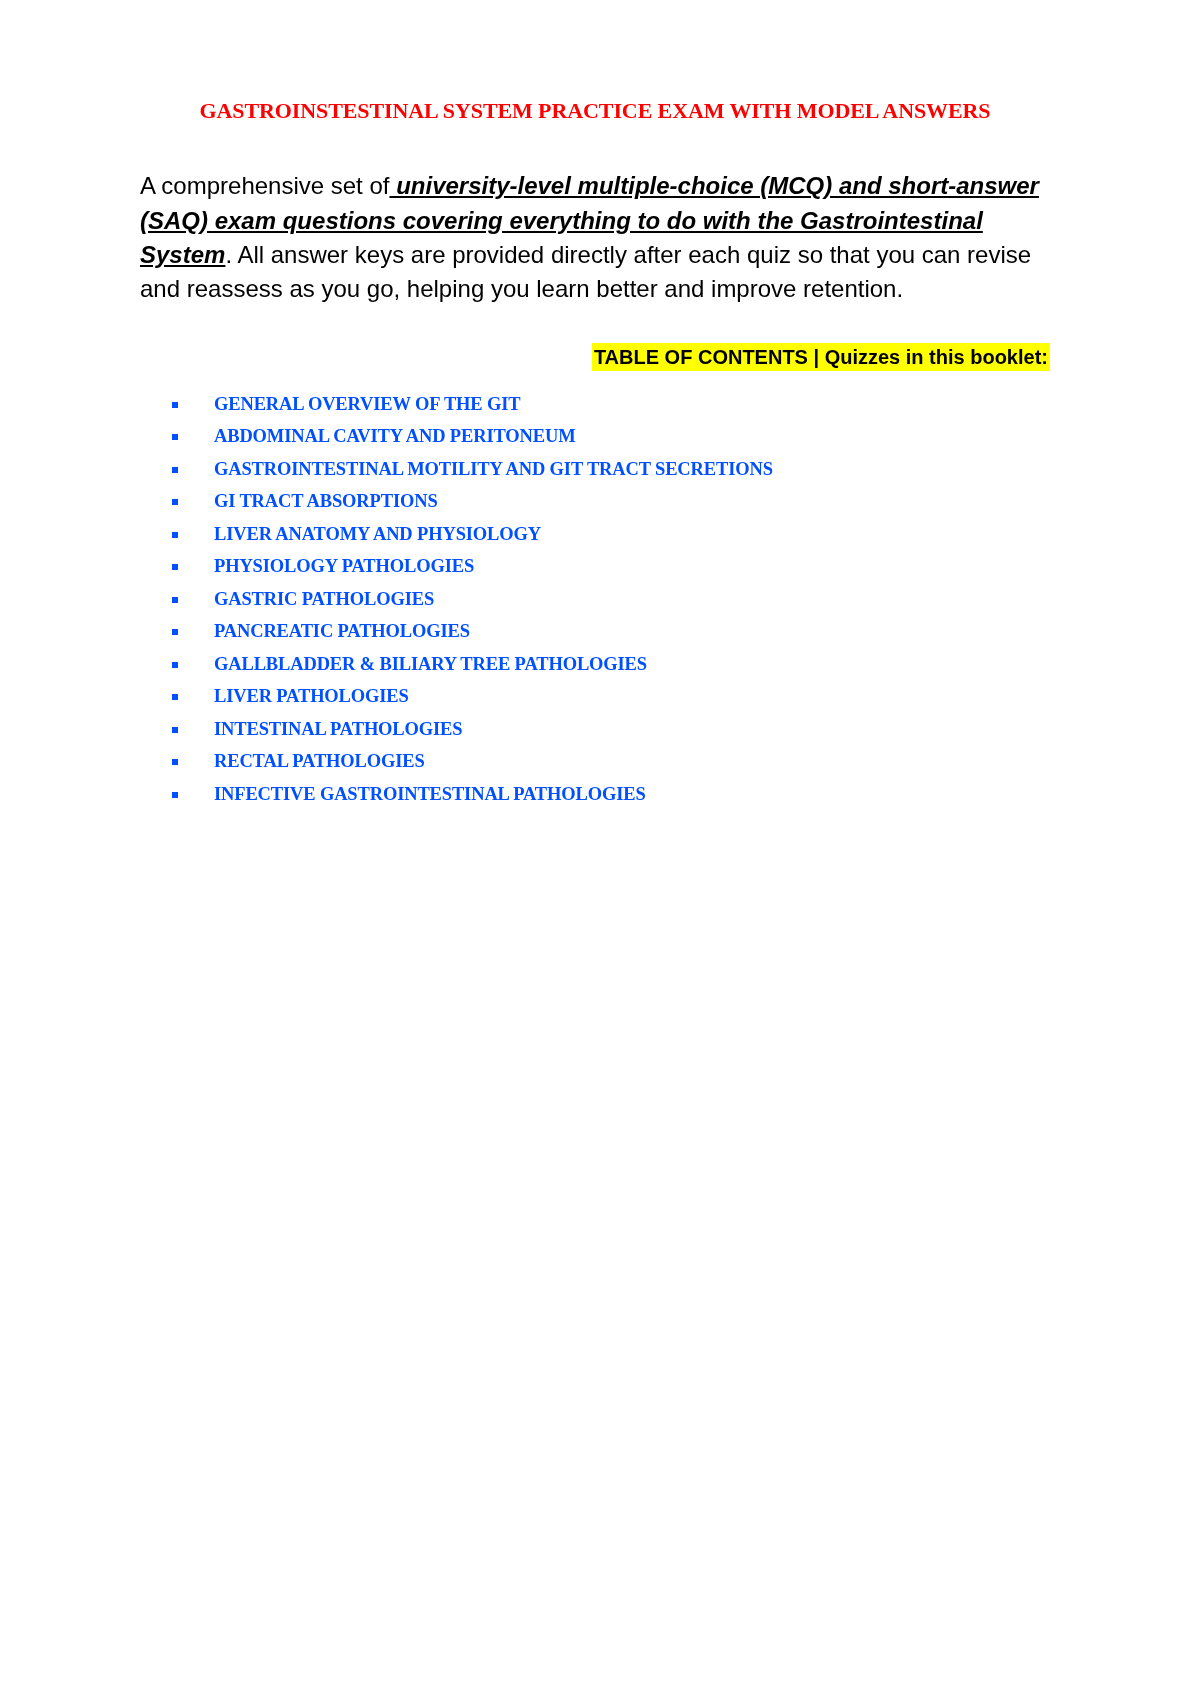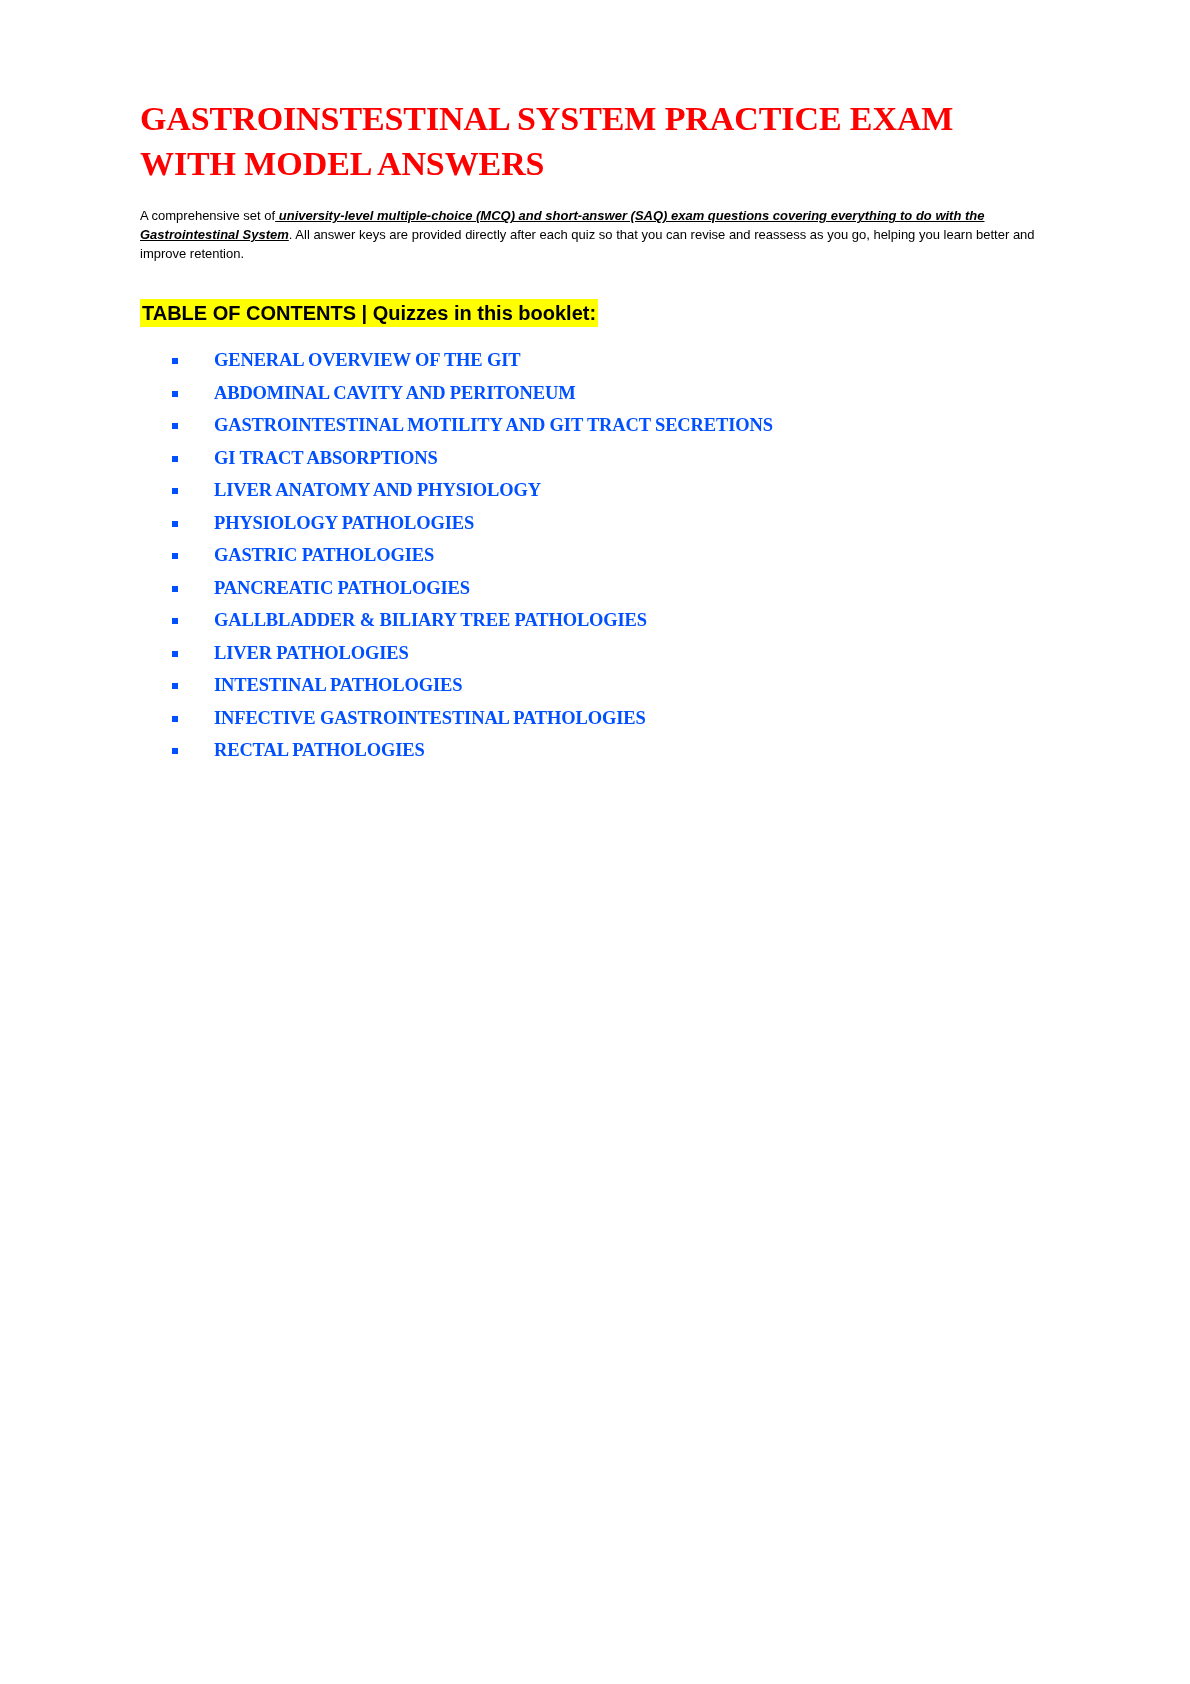--- a/index.html
+++ b/index.html
@@ -22,41 +22,41 @@
   .content {
     position: absolute;
     left: 140px;
     top: 96px;
     width: 910px;
   }
   .doc-title {
     font-family: "Liberation Serif", serif;
     color: #ff0000;
     font-weight: bold;
-    font-size: 34px;
+    font-size: 22px;
     line-height: 1.33;
-    text-align: left;
+    text-align: center;
     margin: 0 0 0 0;
     letter-spacing: -0.1px;
   }
   .intro {
-    margin-top: 21px;
-    font-size: 13px;
+    margin-top: 44px;
+    font-size: 24px;
     line-height: 1.43;
     color: #000000;
     text-align: left;
   }
   .intro .emph {
     font-weight: bold;
     font-style: italic;
     text-decoration: underline;
   }
   .toc-heading-wrap {
     margin-top: 36px;
-    text-align: left;
+    text-align: right;
   }
   .toc-heading {
     display: inline-block;
     background: #ffff00;
     color: #000000;
     font-weight: bold;
     font-size: 20px;
     line-height: 1.3;
     padding: 1px 2px;
   }
@@ -105,18 +105,18 @@
       <li><span class="bullet"></span><span>ABDOMINAL CAVITY AND PERITONEUM</span></li>
       <li><span class="bullet"></span><span>GASTROINTESTINAL MOTILITY AND GIT TRACT SECRETIONS</span></li>
       <li><span class="bullet"></span><span>GI TRACT ABSORPTIONS</span></li>
       <li><span class="bullet"></span><span>LIVER ANATOMY AND PHYSIOLOGY</span></li>
       <li><span class="bullet"></span><span>PHYSIOLOGY PATHOLOGIES</span></li>
       <li><span class="bullet"></span><span>GASTRIC PATHOLOGIES</span></li>
       <li><span class="bullet"></span><span>PANCREATIC PATHOLOGIES</span></li>
       <li><span class="bullet"></span><span>GALLBLADDER &amp; BILIARY TREE PATHOLOGIES</span></li>
       <li><span class="bullet"></span><span>LIVER PATHOLOGIES</span></li>
       <li><span class="bullet"></span><span>INTESTINAL PATHOLOGIES</span></li>
+      <li><span class="bullet"></span><span>RECTAL PATHOLOGIES</span></li>
       <li><span class="bullet"></span><span>INFECTIVE GASTROINTESTINAL PATHOLOGIES</span></li>
-      <li><span class="bullet"></span><span>RECTAL PATHOLOGIES</span></li>
     </ul>
 
   </div>
 </div>
 
 </body></html>

